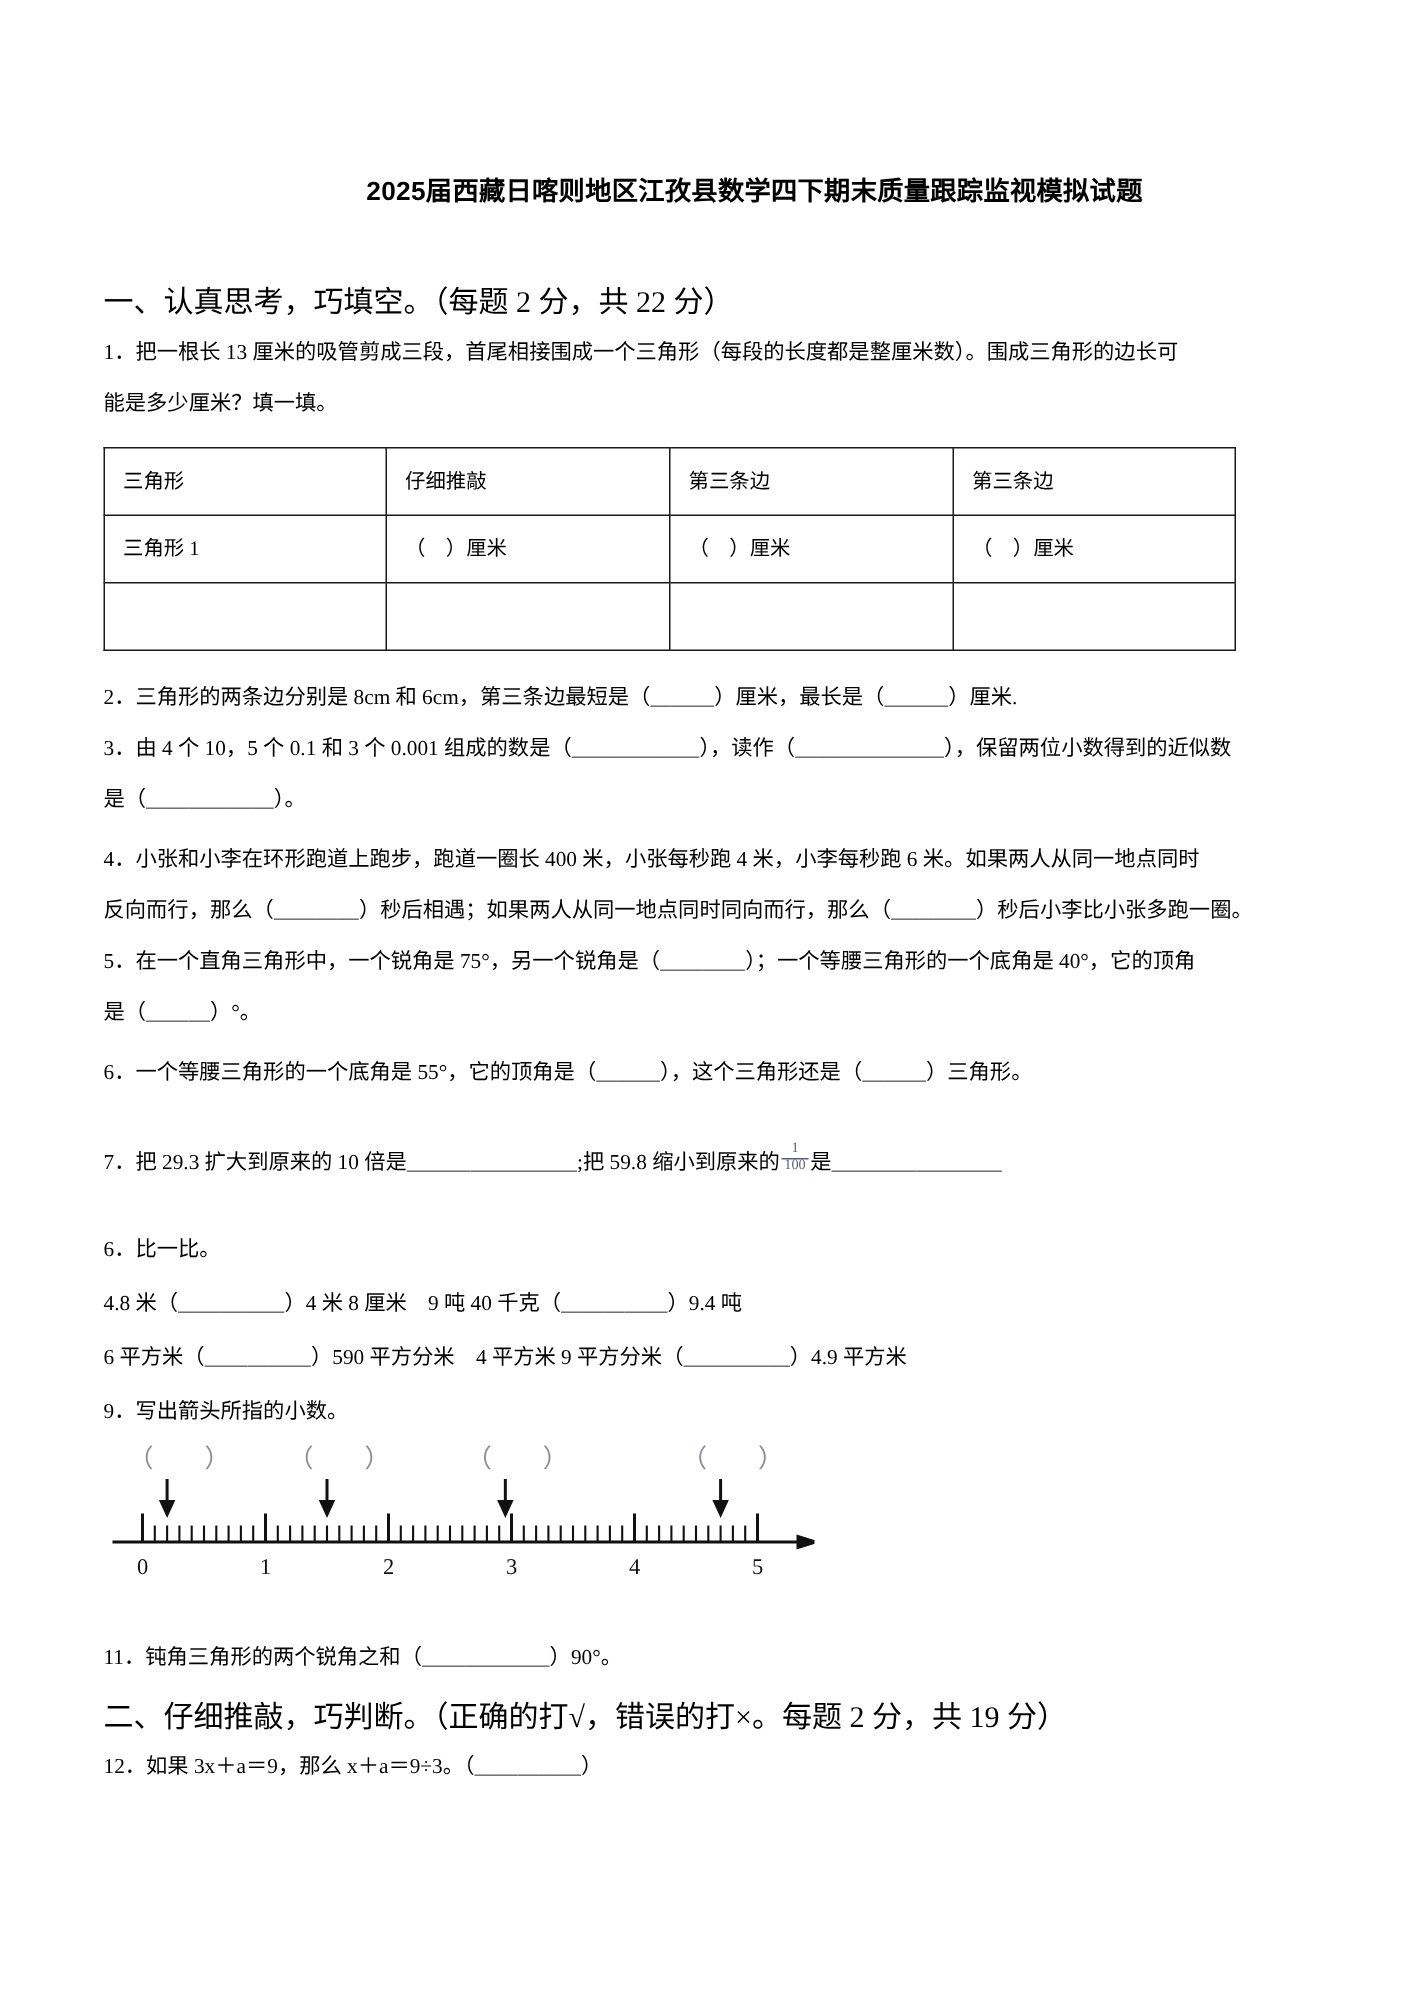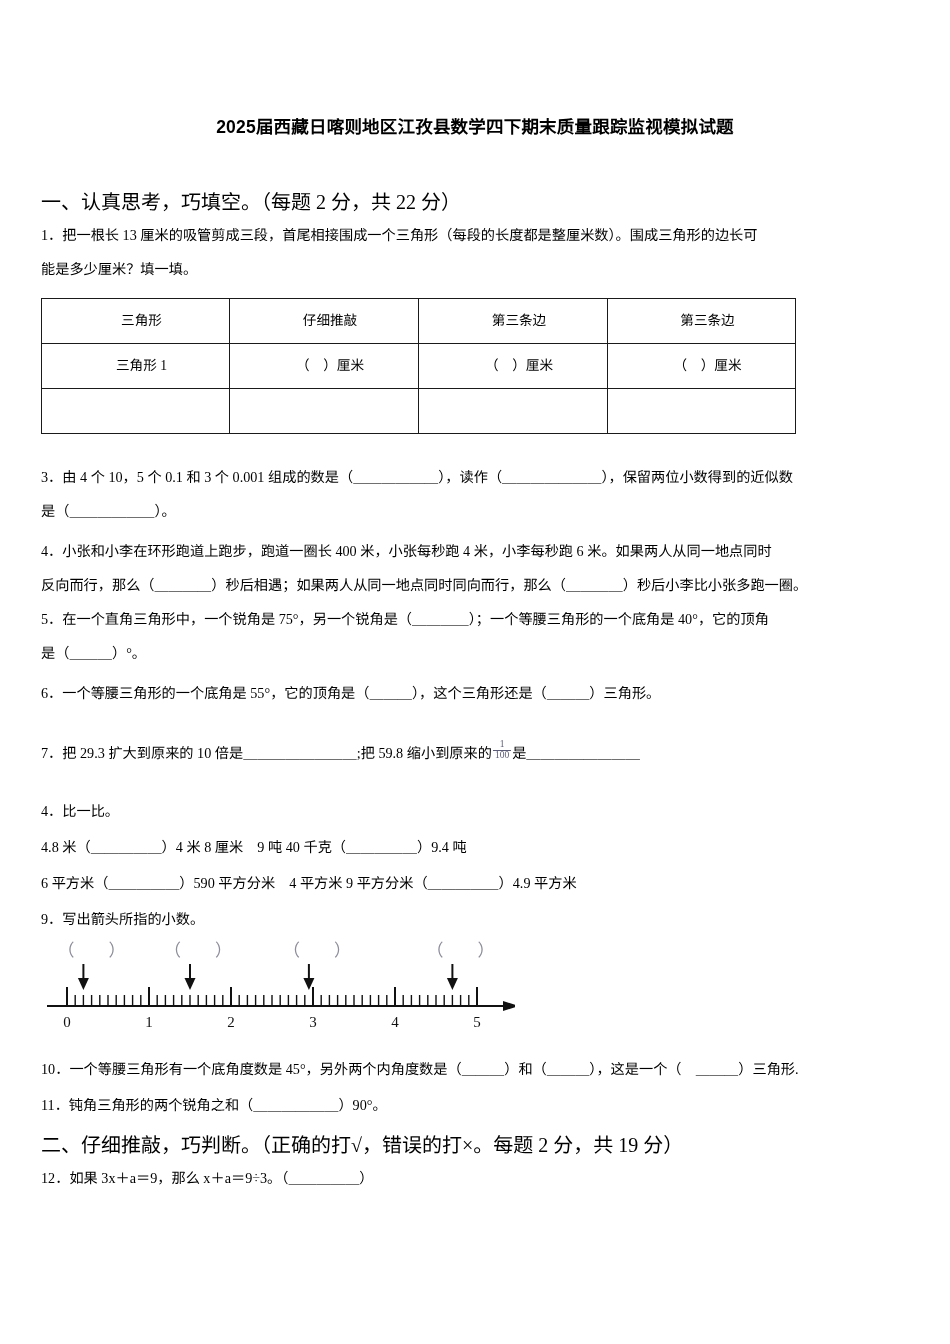--- a/index.html
+++ b/index.html
@@ -13,20 +13,21 @@
     color: #000000;
     -webkit-font-smoothing: none;
   }
   #page {
     position: relative;
     width: 882px;
     height: 1344px;
     background: #ffffff;
     overflow: hidden;
     box-sizing: border-box;
+    margin-left: 28px;
   }
   .content {
     position: absolute;
     left: 41px;
     top: 0;
     width: 868px;
   }
 
   
   .doc-title {
@@ -77,21 +78,20 @@
     margin: 0;
   }
   table.tri-table td {
     border: 1px solid #1a1a1a;
     height: 45px;
     padding: 0 0 0 12px;
     font-size: 13.6px;
     vertical-align: middle;
     line-height: 1.2;
     box-sizing: border-box;
-    text-align: center;
   }
   table.tri-table col.c1 { width: 188px; }
   table.tri-table col.c2 { width: 189px; }
   table.tri-table col.c3 { width: 189px; }
   table.tri-table col.c4 { width: 188px; }
 
   
   .frac {
     display: inline-block;
     vertical-align: -0.35em;
@@ -188,20 +188,21 @@
           <td></td>
           <td></td>
           <td></td>
           <td></td>
         </tr>
       </tbody>
     </table>
 
     <div class="spacer-20"></div>
 
+    <p class="q q-tight">2．三角形的两条边分别是 8cm 和 6cm，第三条边最短是（＿＿＿）厘米，最长是（＿＿＿）厘米.</p>
 
     <div class="spacer-12"></div>
 
     <p class="q q-tight">3．由 4 个 10，5 个 0.1 和 3 个 0.001 组成的数是（＿＿＿＿＿＿），读作（＿＿＿＿＿＿＿），保留两位小数得到的近似数</p>
 
     <div class="spacer-12"></div>
 
     <p class="q q-tight">是（＿＿＿＿＿＿）。</p>
 
     <div class="spacer-18"></div>
@@ -225,21 +226,21 @@
     <p class="q q-tight">6．一个等腰三角形的一个底角是 55°，它的顶角是（＿＿＿），这个三角形还是（＿＿＿）三角形。</p>
 
     <div class="spacer-26"></div>
     <div class="spacer-12"></div>
 
     <p class="q q-tight"><span>7．把 29.3 扩大到原来的 10 倍是</span><span class="blank">＿＿＿＿＿＿＿＿</span><span>;把 59.8 缩小到原来的</span><span class="frac"><span class="num">1</span><span class="den">100</span></span><span>是</span><span class="blank">＿＿＿＿＿＿＿＿</span></p>
 
     <div class="spacer-26"></div>
     <div class="spacer-10"></div>
 
-    <p class="q q-tight">4．比一比。</p>
+    <p class="q q-tight">6．比一比。</p>
 
     <div class="spacer-14"></div>
 
     <p class="q q-tight">4.8 米（＿＿＿＿＿）4 米 8 厘米　9 吨 40 千克（＿＿＿＿＿）9.4 吨</p>
 
     <div class="spacer-14"></div>
 
     <p class="q q-tight">6 平方米（＿＿＿＿＿）590 平方分米　4 平方米 9 平方分米（＿＿＿＿＿）4.9 平方米</p>
 
     <div class="spacer-14"></div>
@@ -329,21 +330,20 @@
           </g>
           <g>
             <line x1="407.40000000000003" y1="4" x2="407.40000000000003" y2="20" stroke="#111" stroke-width="2"></line>
             <polygon points="401.90000000000003,18 412.90000000000003,18 407.40000000000003,30" fill="#111"></polygon>
           </g>
         </svg>
     </div>
 
     <div class="spacer-10"></div>
 
-    <p class="q q-tight">10．一个等腰三角形有一个底角度数是 45°，另外两个内角度数是（＿＿＿）和（＿＿＿），这是一个（　＿＿＿）三角形.</p>
 
     <div class="spacer-14"></div>
 
     <p class="q q-tight">11．钝角三角形的两个锐角之和（＿＿＿＿＿＿）90°。</p>
 
     <div class="spacer-14"></div>
 
     <p class="section-head q-tight">二、仔细推敲，巧判断。（正确的打√，错误的打×。每题 2 分，共 19 分）</p>
 
     <div class="spacer-6"></div>

